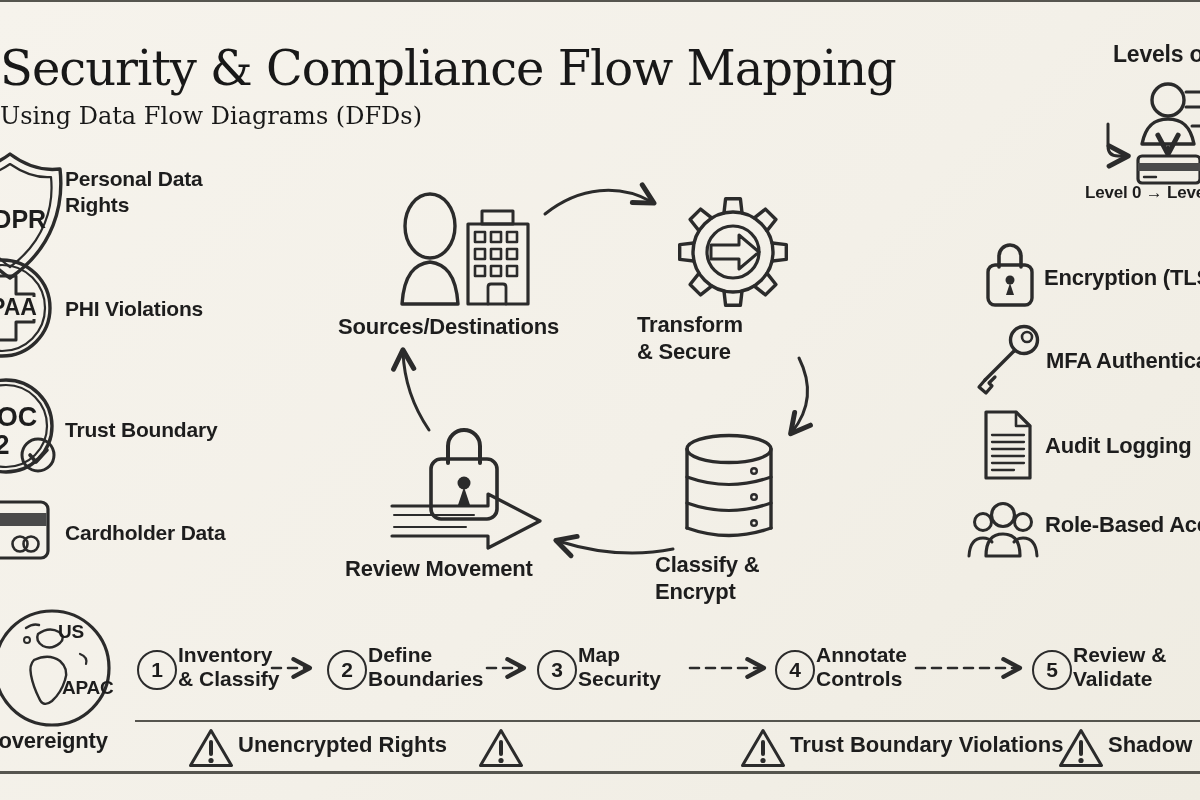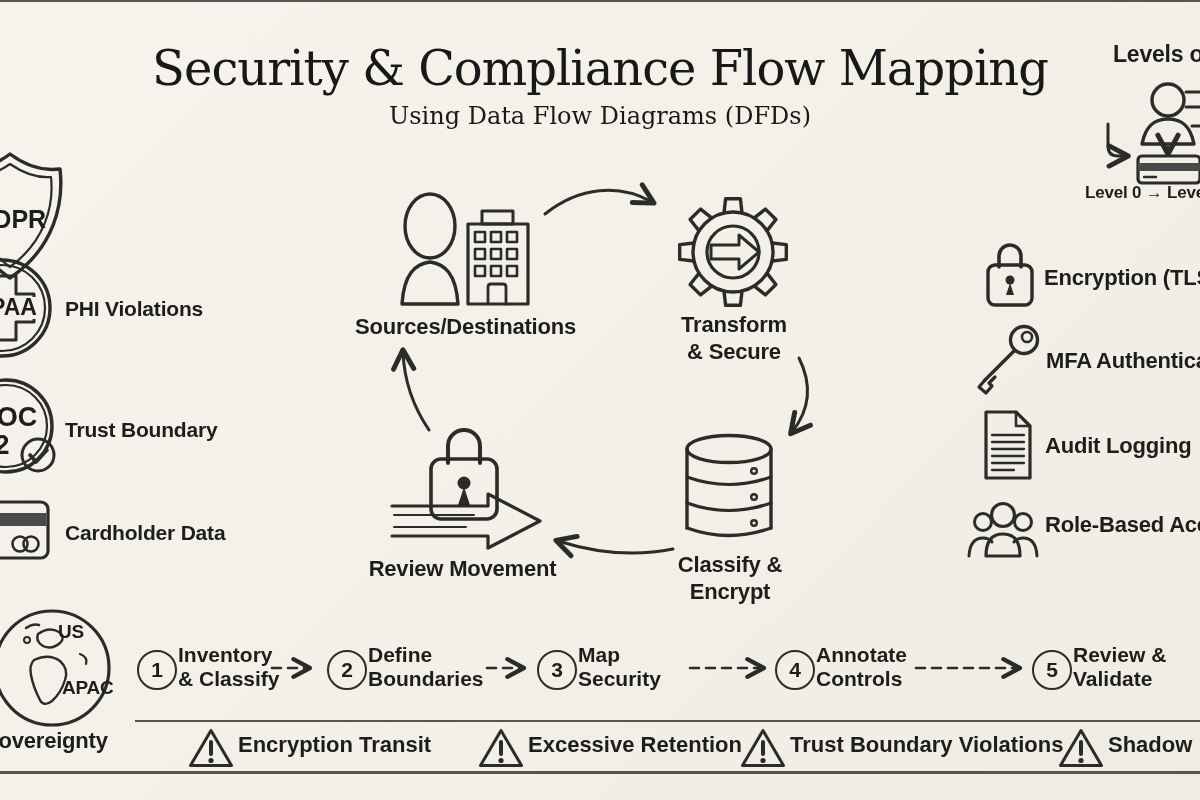--- a/index.html
+++ b/index.html
@@ -7,21 +7,21 @@
     background:linear-gradient(135deg,#f6f3ec 0%,#f3f0e8 55%,#efece2 100%);
     color:#2b2b2b;font-family:"Liberation Sans",sans-serif}
   .abs{position:absolute}
   .hline{position:absolute;height:2px;background:rgba(58,58,52,.85)}
   .title{font-family:"DejaVu Serif","Liberation Serif",serif;color:#181818;white-space:nowrap}
   .t-main{font-size:48px;letter-spacing:-1px}
   .t-sub{font-size:24px}
   .lbl{font-weight:600;font-size:21px;color:#1d1d1d;white-space:pre-line;
        letter-spacing:-.2px;line-height:1.22}
   .lbl-lg{font-size:22px}
-  .ctr{text-align:center}
+  .ctr{text-align:left}
   .nowrap{white-space:nowrap}
   .step-circle{width:36px;height:36px;border:2.6px solid #2b2b2b;border-radius:50%;
        display:flex;align-items:center;justify-content:center;
        font-weight:600;font-size:21px;color:#1d1d1d}
   .step-label{font-weight:700;font-size:21px;line-height:1.16;color:#1d1d1d;white-space:pre-line}
   .warn-label{font-weight:600;font-size:22px;color:#1d1d1d;white-space:nowrap}
   svg{display:block;overflow:visible}
   svg .s{fill:none;stroke:currentColor;stroke-linecap:round;stroke-linejoin:round}
   svg text{font-family:"Liberation Sans",sans-serif;font-weight:700;fill:#1d1d1d}
 </style>
@@ -52,20 +52,22 @@
       <path class="s" d="M46,101 h12" stroke-width="2.4"></path>
     </g>
   </svg>
   <div class="abs lbl nowrap" style="left:1085px;top:183px;font-size:17px">Level 0 → Level 1</div>
 
   <svg class="abs" style="left:-50px;top:146px" width="120" height="140" viewBox="0 0 120 140">
     <path class="s" d="M60,8 C76,20 94,25 110,23 C114,58 104,102 60,132 C16,102 6,58 10,23 C26,25 44,20 60,8 Z" stroke-width="3.4"></path>
     <path class="s" d="M60,18 C73,27 88,32 101,31 C104,60 95,95 60,121 C25,95 16,60 19,31 C32,32 47,27 60,18 Z" stroke-width="2.2"></path>
     <text x="60" y="82" font-size="25" text-anchor="middle">GDPR</text>
   </svg>
+  <div class="abs lbl" style="left:65px;top:166px">Personal Data
+Rights</div>
 
   <svg class="abs" style="left:-50px;top:256px" width="104" height="104" viewBox="0 0 104 104">
     <circle class="s" cx="52" cy="52" r="48" stroke-width="3.4"></circle>
     <circle class="s" cx="52" cy="52" r="43" stroke-width="2.2"></circle>
     <path class="s" d="M38,20 H66 V38 H84 V66 H66 V84 H38 V66 H20 V38 H38 Z" stroke-width="3"></path>
     <rect x="17" y="41" width="70" height="22" fill="#f3f0e8"></rect>
     <text x="52" y="59" font-size="23" text-anchor="middle">HIPAA</text>
   </svg>
   <div class="abs lbl" style="left:65px;top:296px">PHI Violations</div>
 
@@ -132,21 +134,21 @@
       <path d="M99.2,51 L113.3,52.6 L113.3,67.4 L99.2,69" transform="rotate(90 60 60)"></path>
       <path d="M99.2,51 L113.3,52.6 L113.3,67.4 L99.2,69" transform="rotate(135 60 60)"></path>
       <path d="M99.2,51 L113.3,52.6 L113.3,67.4 L99.2,69" transform="rotate(180 60 60)"></path>
       <path d="M99.2,51 L113.3,52.6 L113.3,67.4 L99.2,69" transform="rotate(225 60 60)"></path>
       <path d="M99.2,51 L113.3,52.6 L113.3,67.4 L99.2,69" transform="rotate(270 60 60)"></path>
       <path d="M99.2,51 L113.3,52.6 L113.3,67.4 L99.2,69" transform="rotate(315 60 60)"></path>
     </g>
     <circle class="s" cx="60" cy="60" r="26" stroke-width="3.2"></circle>
     <polygon class="s" points="38,53 66,53 66,43 86,60 66,77 66,67 38,67" stroke-width="3"></polygon>
   </svg>
-  <div class="abs lbl lbl-lg ctr" style="left:656px;top:312px;width:156px">Transform
+  <div class="abs lbl lbl-lg ctr" style="left:637px;top:312px;width:156px">Transform
 &amp; Secure</div>
 
   <svg class="abs" style="left:684px;top:432px" width="90" height="115" viewBox="0 0 90 115">
     <ellipse class="s" cx="45" cy="17" rx="42" ry="13.5" stroke-width="3.4"></ellipse>
     <path class="s" d="M3,17 V96 M87,17 V96" stroke-width="3.4"></path>
     <path class="s" d="M3,96 Q45,111 87,96" stroke-width="3.4"></path>
     <path class="s" d="M3,45 Q45,60 87,45" stroke-width="3.2"></path>
     <path class="s" d="M3,71 Q45,86 87,71" stroke-width="3.2"></path>
     <circle class="s" cx="70" cy="39" r="2.8" stroke-width="2.4"></circle>
     <circle class="s" cx="70" cy="65" r="2.8" stroke-width="2.4"></circle>
@@ -217,28 +219,27 @@
 Validate</div>
 
   <div class="hline" style="left:135px;top:720px;width:1065px"></div>
   <div class="hline" style="left:0;top:771px;width:1200px;height:2.5px"></div>
 
   <svg class="abs" style="left:188px;top:727px" width="46" height="42" viewBox="0 0 46 42">
     <path class="s" d="M23,3.5 L43.5,38.5 H2.5 Z" stroke-width="3"></path>
     <path class="s" d="M23,15 V27" stroke-width="4"></path>
       <circle cx="23" cy="33.5" r="2.6" fill="#2b2b2b"></circle>
   </svg>
-  <div class="abs warn-label" style="left:238px;top:732px">Encryption Transit</div>
+  <div class="abs warn-label" style="left:238px;top:732px">Unencrypted Rights</div>
 
   <svg class="abs" style="left:478px;top:727px" width="46" height="42" viewBox="0 0 46 42">
     <path class="s" d="M23,3.5 L43.5,38.5 H2.5 Z" stroke-width="3"></path>
     <path class="s" d="M23,15 V27" stroke-width="4"></path>
       <circle cx="23" cy="33.5" r="2.6" fill="#2b2b2b"></circle>
   </svg>
-  <div class="abs warn-label" style="left:528px;top:732px">Excessive Retention</div>
 
   <svg class="abs" style="left:740px;top:727px" width="46" height="42" viewBox="0 0 46 42">
     <path class="s" d="M23,3.5 L43.5,38.5 H2.5 Z" stroke-width="3"></path>
     <path class="s" d="M23,15 V27" stroke-width="4"></path>
       <circle cx="23" cy="33.5" r="2.6" fill="#2b2b2b"></circle>
   </svg>
   <div class="abs warn-label" style="left:790px;top:732px">Trust Boundary Violations</div>
 
   <svg class="abs" style="left:1058px;top:727px" width="46" height="42" viewBox="0 0 46 42">
     <path class="s" d="M23,3.5 L43.5,38.5 H2.5 Z" stroke-width="3"></path>

